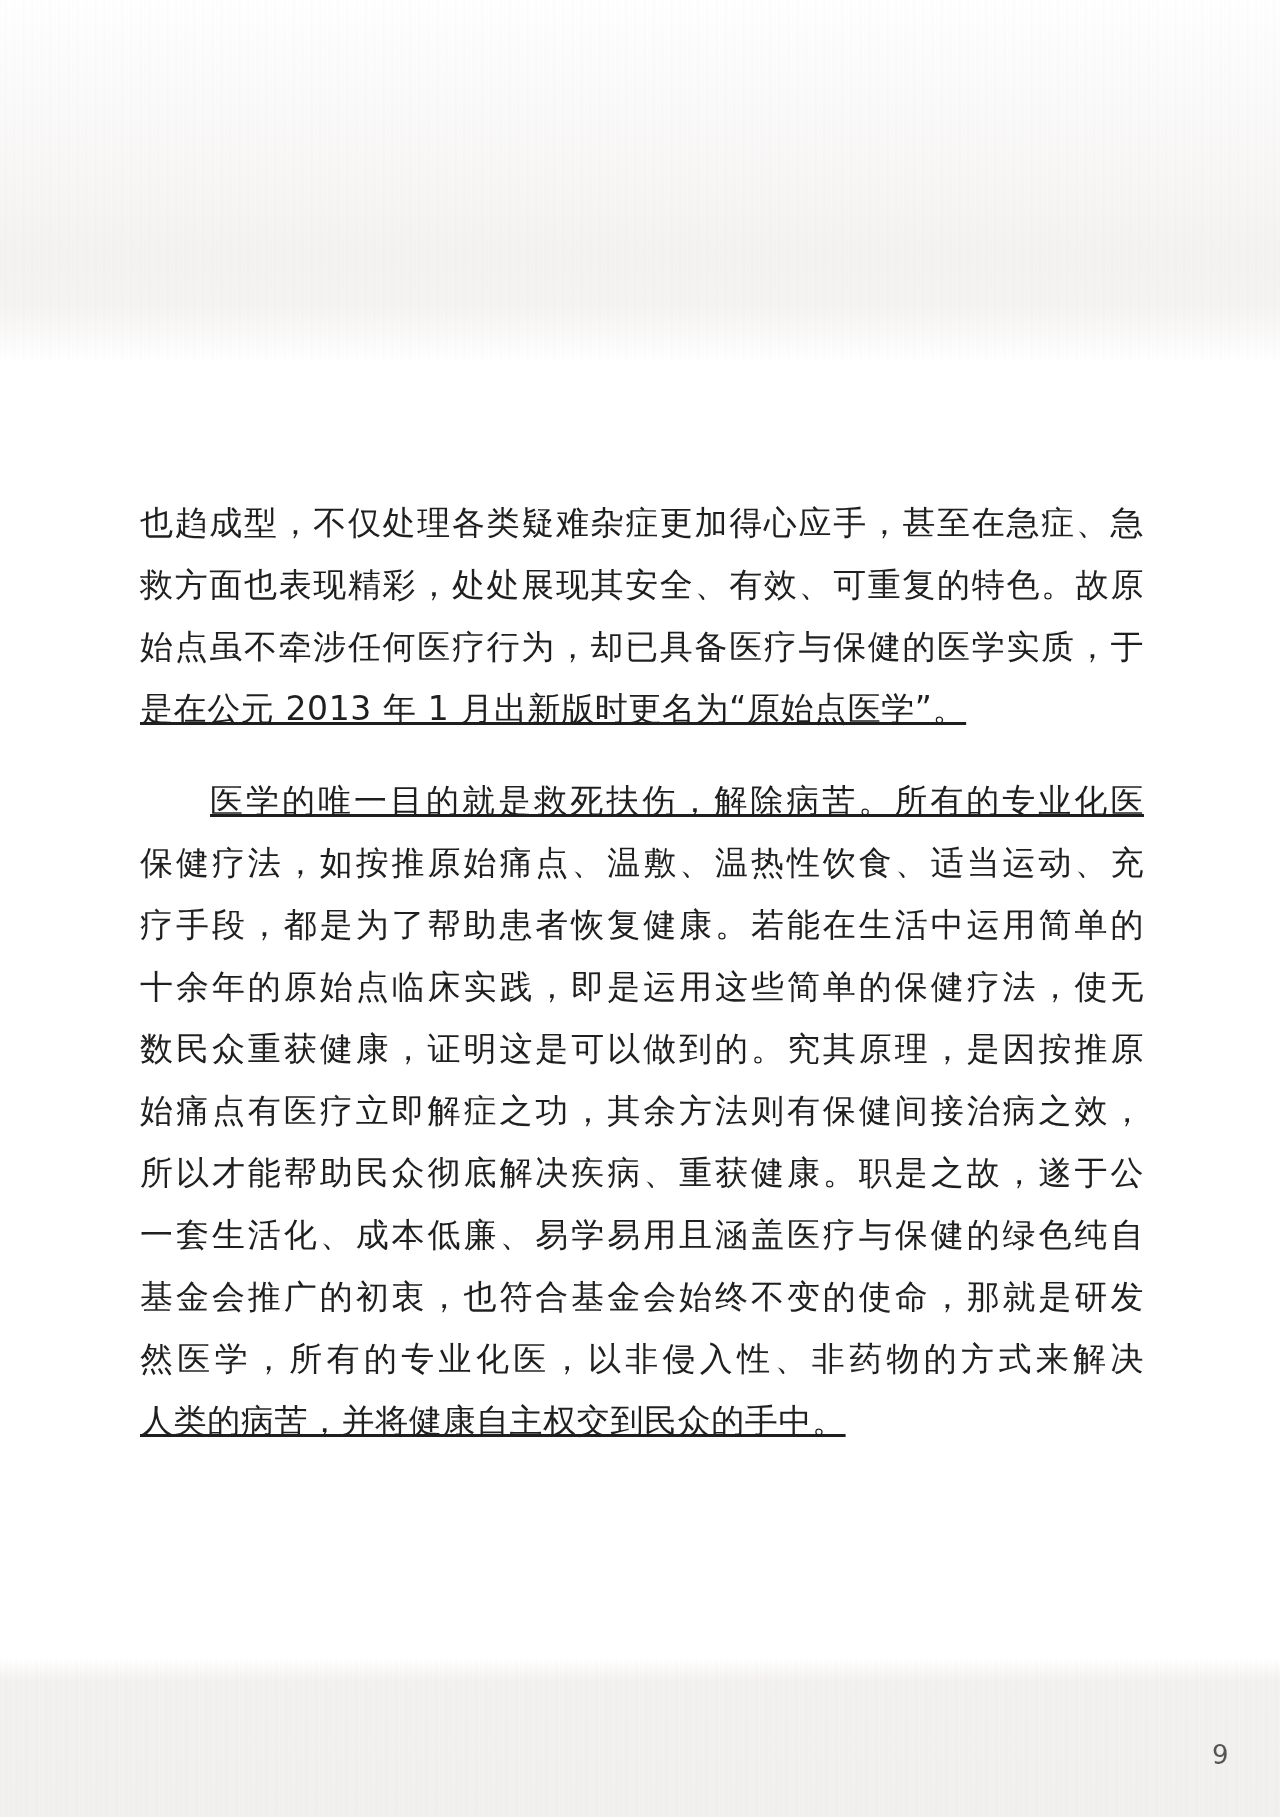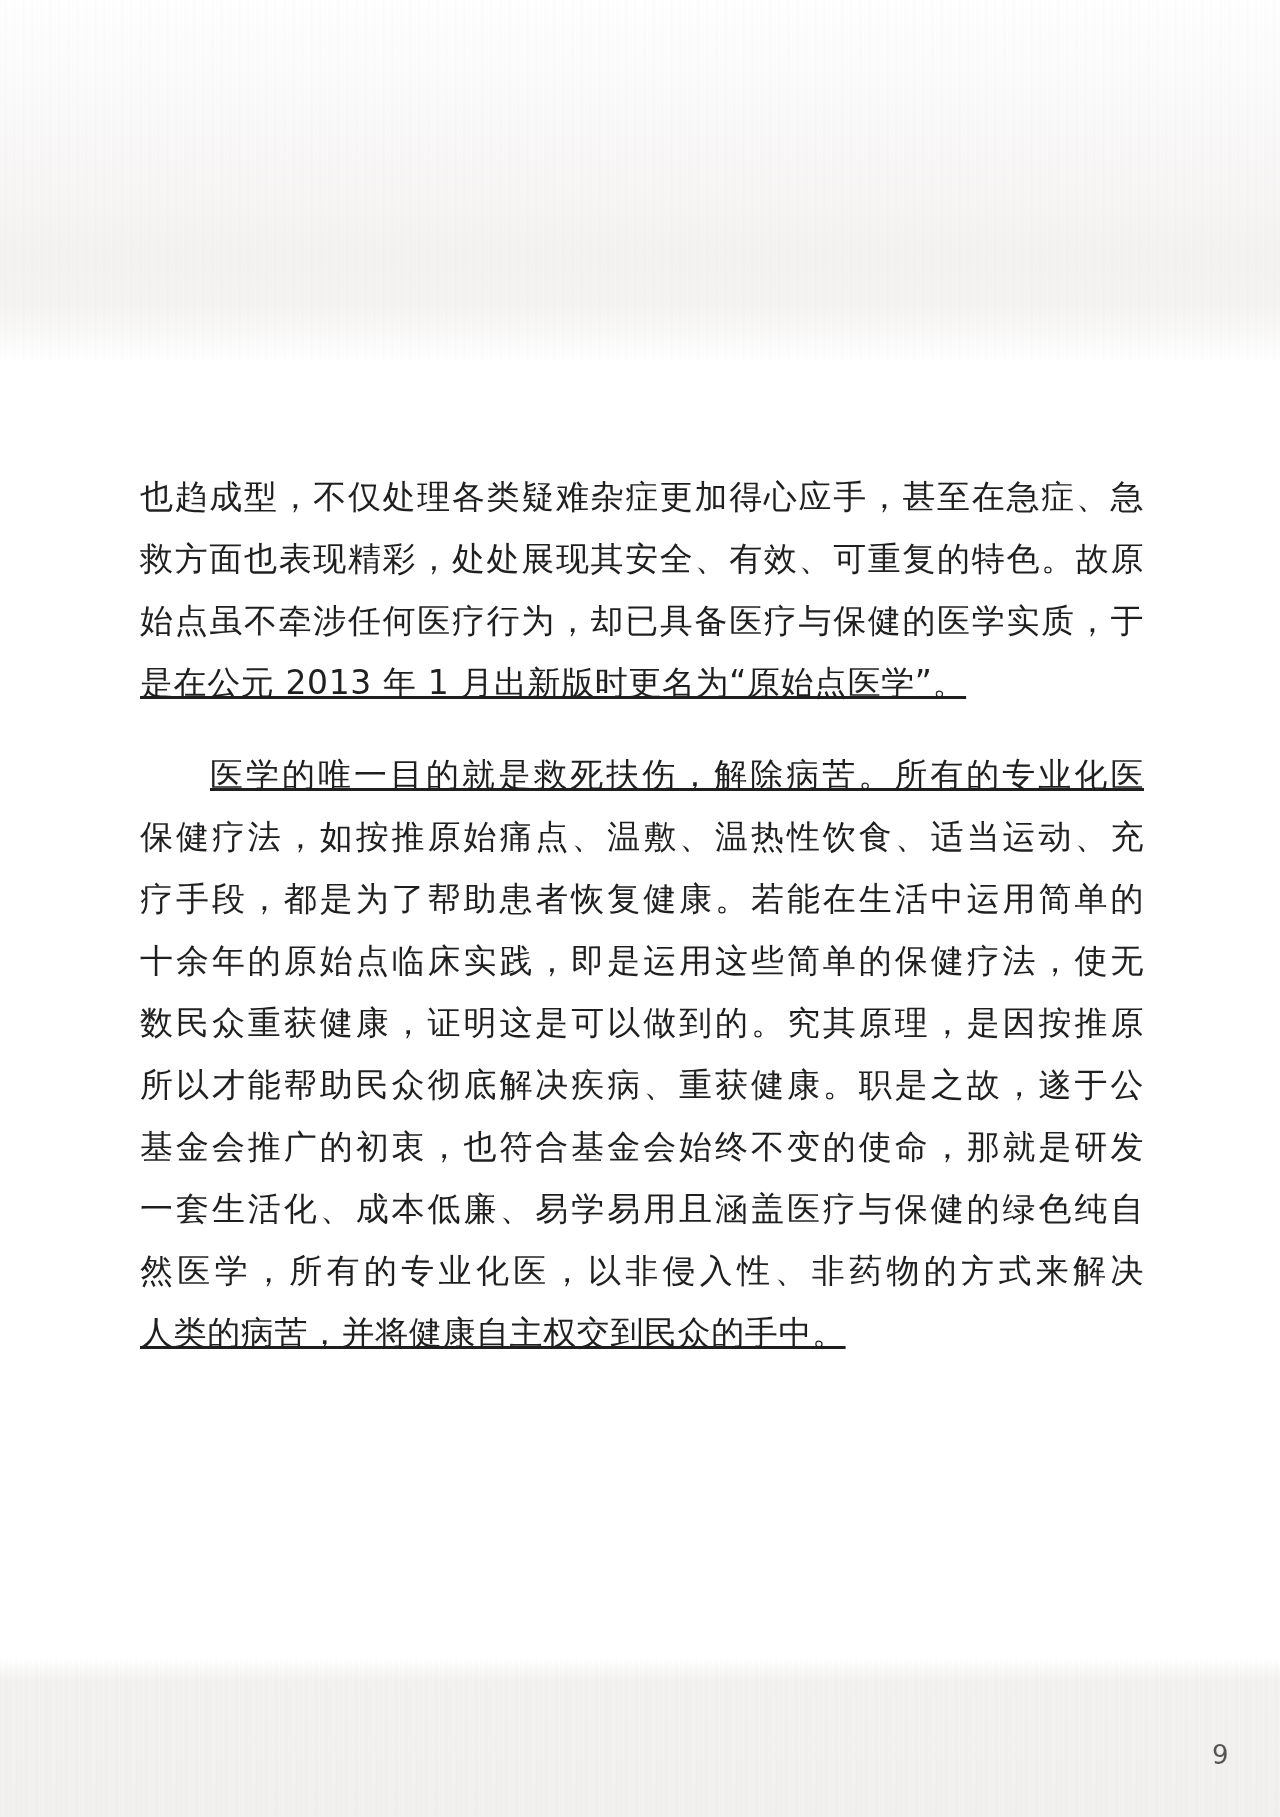--- a/index.html
+++ b/index.html
@@ -27,21 +27,21 @@
       position: absolute;
       left: 0; top: 1660px;
       width: 1280px; height: 157px;
       background:
         repeating-linear-gradient(90deg, rgba(0,0,0,0.01) 0px, rgba(0,0,0,0.0) 4px, rgba(0,0,0,0.014) 6px, rgba(0,0,0,0) 10px),
         linear-gradient(180deg, #ffffff 0%, #f4f2f0 14%, #f2f1ef 100%);
     }
     .body-text {
       position: absolute;
       left: 140px;
-      top: 466px;
+      top: 492px;
       width: 1004px;
       font-size: 33px;
       line-height: 62px;
       letter-spacing: 0.6px;
       color: #1f1f1f;
     }
     .para {
       margin: 0;
       text-align: justify;
       text-align-last: left;
@@ -79,23 +79,24 @@
     <span class="line">救方面也表现精彩，处处展现其安全、有效、可重复的特色。故原</span>
     <span class="line">始点虽不牵涉任何医疗行为，却已具备医疗与保健的医学实质，于</span>
     <span class="line last">是在公元 2013 年 1 月出新版时更名为“原始点医学”。</span>
   </p>
   <p class="para">
     <span class="line" style="padding-left:70px;text-decoration:underline;">医学的唯一目的就是救死扶伤，解除病苦。所有的专业化医</span>
     <span class="line">保健疗法，如按推原始痛点、温敷、温热性饮食、适当运动、充</span>
     <span class="line">疗手段，都是为了帮助患者恢复健康。若能在生活中运用简单的</span>
     <span class="line">十余年的原始点临床实践，即是运用这些简单的保健疗法，使无</span>
     <span class="line">数民众重获健康，证明这是可以做到的。究其原理，是因按推原</span>
+    <span class="line">始痛点有医疗立即解症之功，其余方法则有保健间接治病之效，</span>
     <span class="line">所以才能帮助民众彻底解决疾病、重获健康。职是之故，遂于公</span>
+    <span class="line">一套生活化、成本低廉、易学易用且涵盖医疗与保健的绿色纯自</span>
     <span class="line">基金会推广的初衷，也符合基金会始终不变的使命，那就是研发</span>
-    <span class="line">一套生活化、成本低廉、易学易用且涵盖医疗与保健的绿色纯自</span>
     <span class="line">然医学，所有的专业化医，以非侵入性、非药物的方式来解决</span>
     <span class="line last">人类的病苦，并将健康自主权交到民众的手中。</span>
   </p>
 </div>
 
 <div class="band-bottom"></div>
 
 <div class="page-number">9</div>
 
 </body></html>

